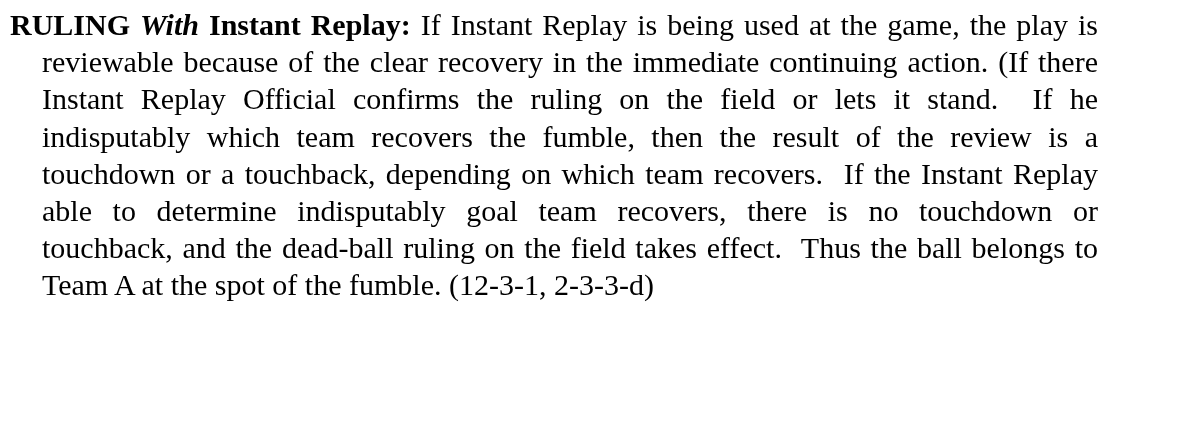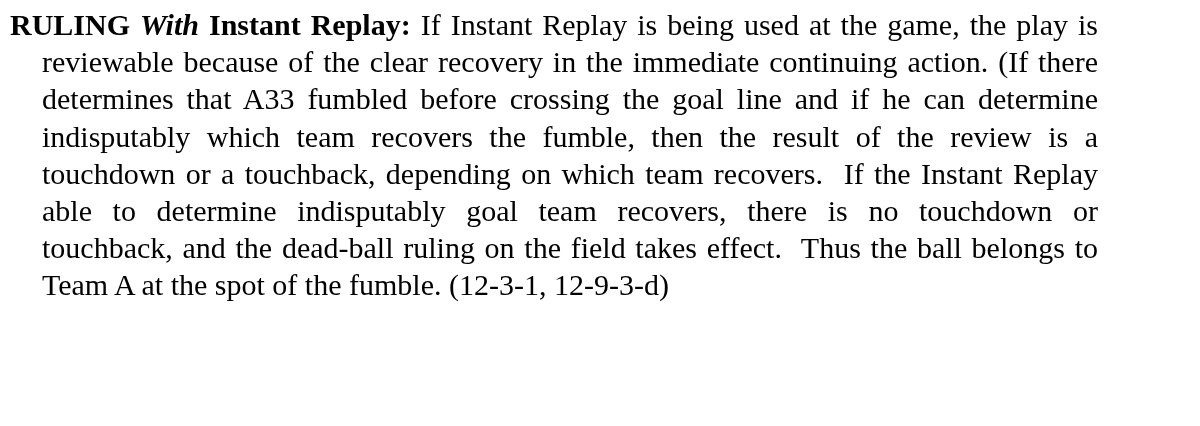--- a/index.html
+++ b/index.html
@@ -50,20 +50,20 @@
     font-style: normal;
   }
 </style>
 </head>
 <body>
 
 <div class="page">
   <div class="paragraph" id="ruling-paragraph">
       <div class="line first"><span class="seg-bold">RULING </span><span class="seg-bold-italic">With</span><span class="seg-bold"> Instant Replay: </span><span class="seg-regular">If Instant Replay is being used at the game, the play is</span></div>
       <div class="line"><span class="seg-regular">reviewable because of the clear recovery in the immediate continuing action. (If there</span></div>
-      <div class="line"><span class="seg-regular">determines that A33 fumbled before crossing the goal line and if he can determine</span></div>
+      <div class="line"><span class="seg-regular">Instant Replay Official confirms the ruling on the field or lets it stand.&nbsp; If he</span></div>
       <div class="line"><span class="seg-regular">indisputably which team recovers the fumble, then the result of the review is a</span></div>
       <div class="line"><span class="seg-regular">touchdown or a touchback, depending on which team recovers.&nbsp; If the Instant Replay</span></div>
       <div class="line"><span class="seg-regular">able to determine indisputably goal team recovers, there is no touchdown or</span></div>
       <div class="line"><span class="seg-regular">touchback, and the dead-ball ruling on the field takes effect.&nbsp; Thus the ball belongs to</span></div>
-      <div class="line last"><span class="seg-regular">Team A at the spot of the fumble. (12-3-1, 12-9-3-d)</span></div>
+      <div class="line last"><span class="seg-regular">Team A at the spot of the fumble. (12-3-1, 2-3-3-d)</span></div>
     </div>
 </div>
 
 </body></html>

